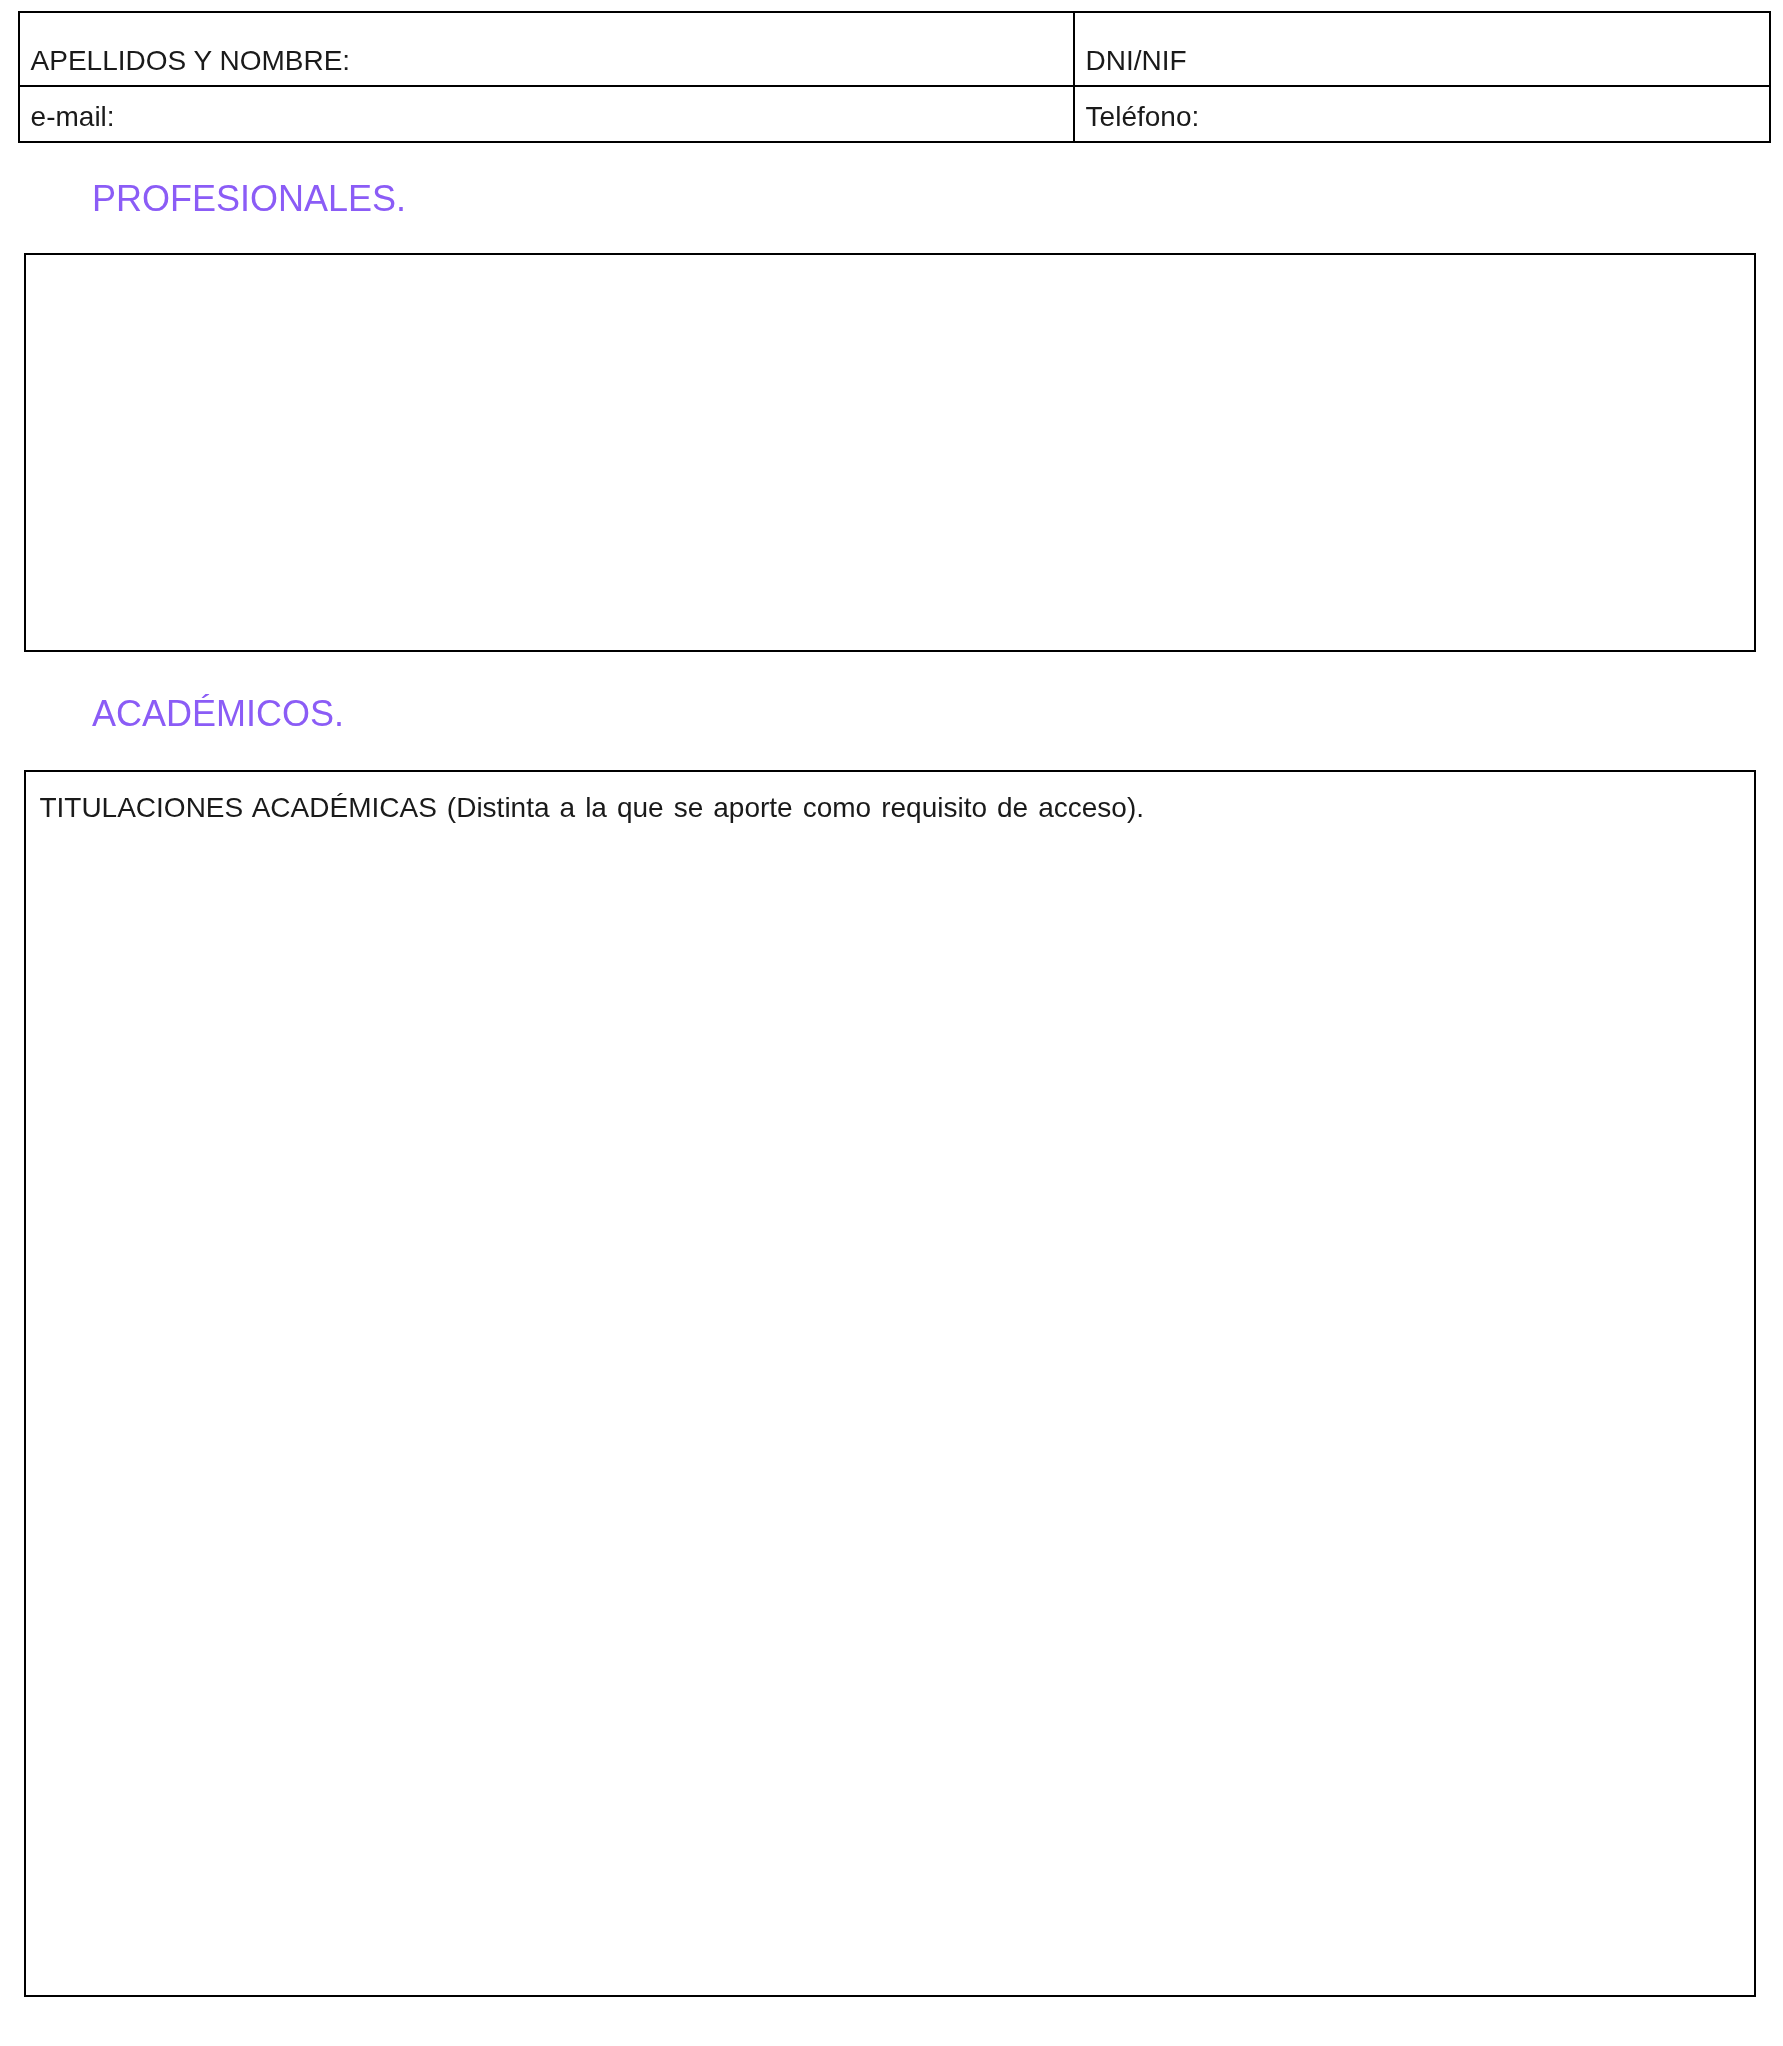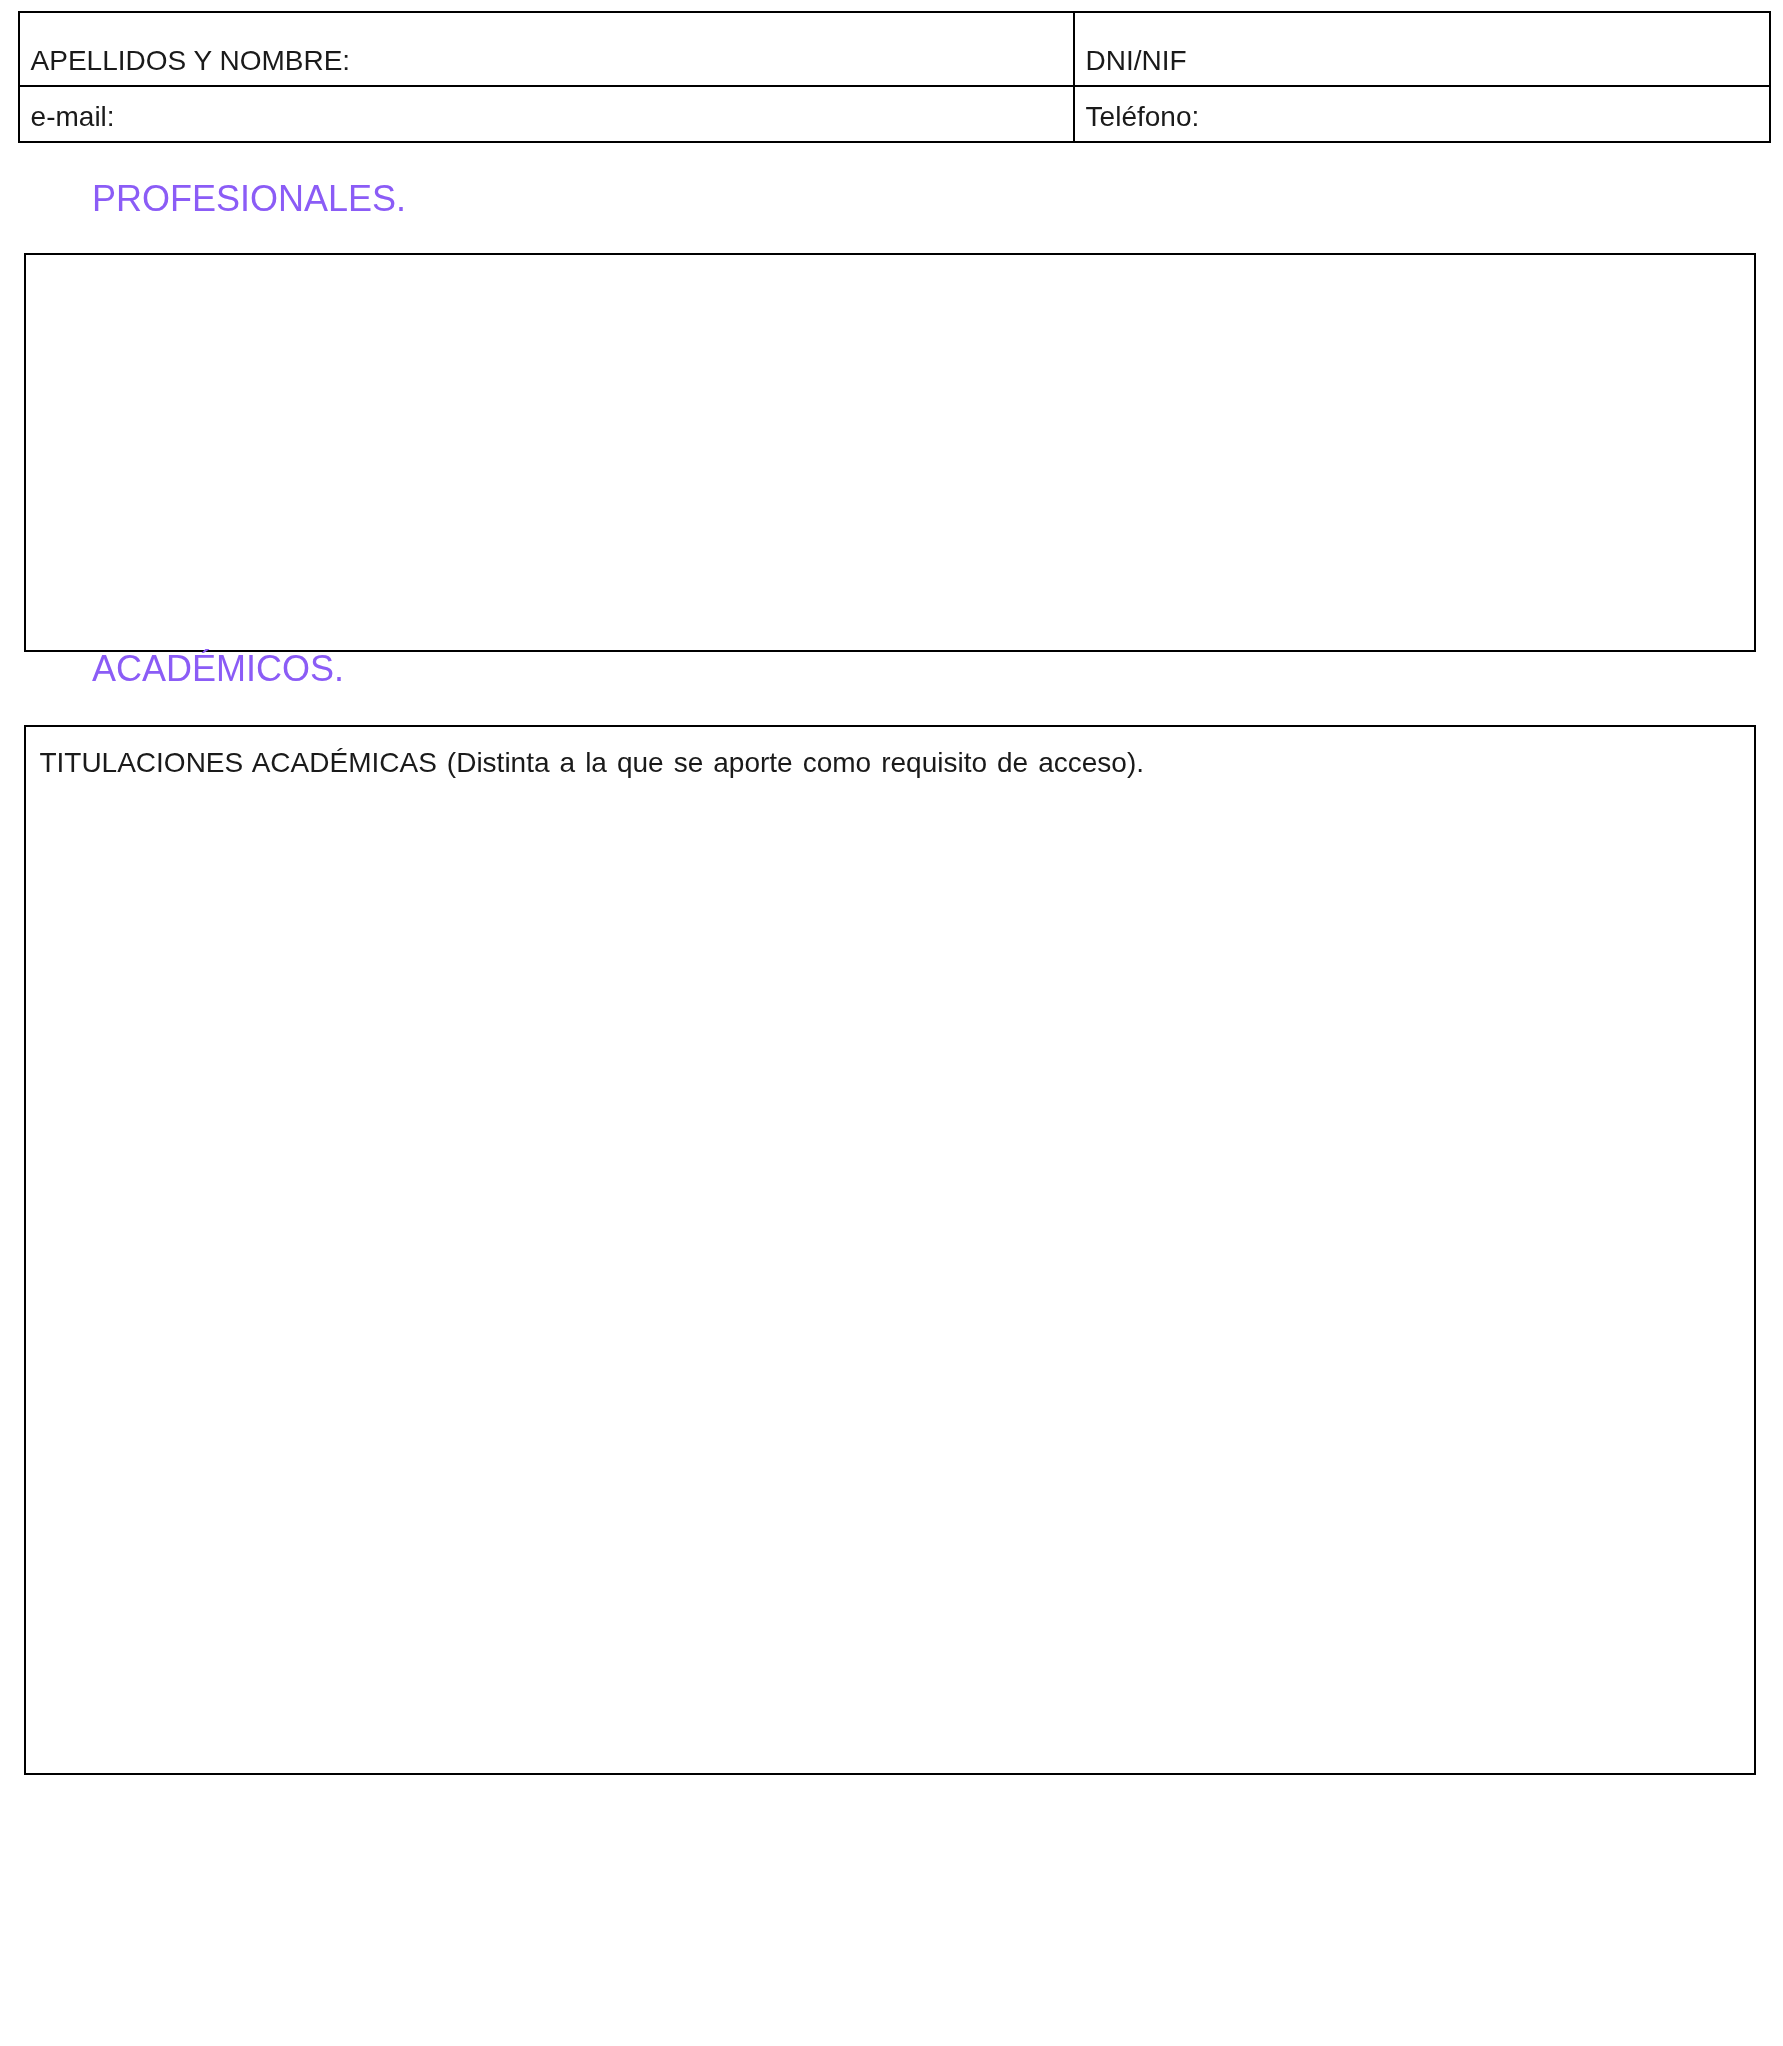--- a/index.html
+++ b/index.html
@@ -42,36 +42,36 @@
 
   
   .section-heading {
     margin-left: 92px;
     font-size: 36px;
     line-height: 34px;
     font-weight: normal;
     color: #8b5cf6;
   }
   .heading-profesionales { margin-top: 39px; }
-  .heading-academicos   { }
+  .heading-academicos   { margin-top: 45px; }
 
   
   .merits-box {
     border: 2.5px solid #000000;
     margin-left: 24px;
     width: 1732px;
     background: #ffffff;
   }
   .box-profesionales {
     margin-top: 37px;
     height: 399px;
   }
   .box-academicos {
     margin-top: 39px;
-    height: 1050px;
+    height: 1227px;
     padding: 19.3px 20px 0 13.4px;
   }
   .box-academicos p {
     line-height: 34px;
     word-spacing: 0.08em;
     color: #1a1a1a;
   }
   .box-academicos p.line-first { margin-bottom: 70px; }
 </style>
 </head>

